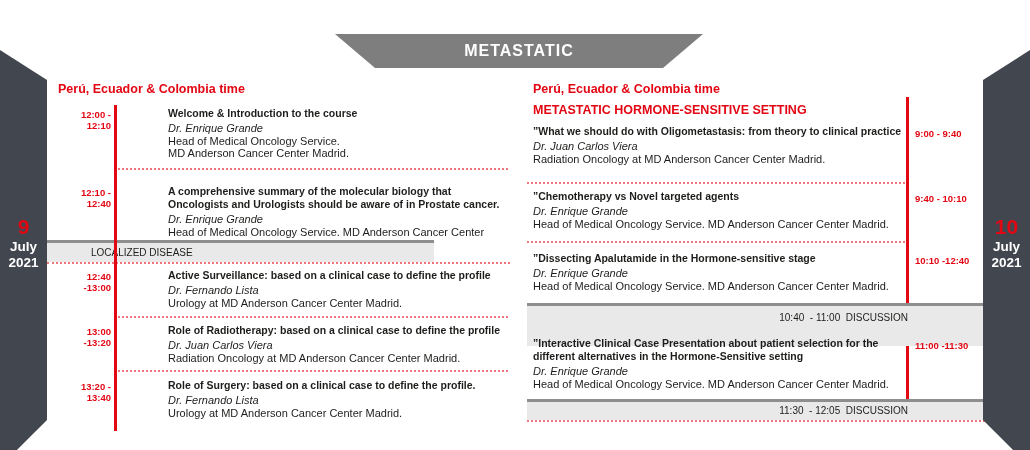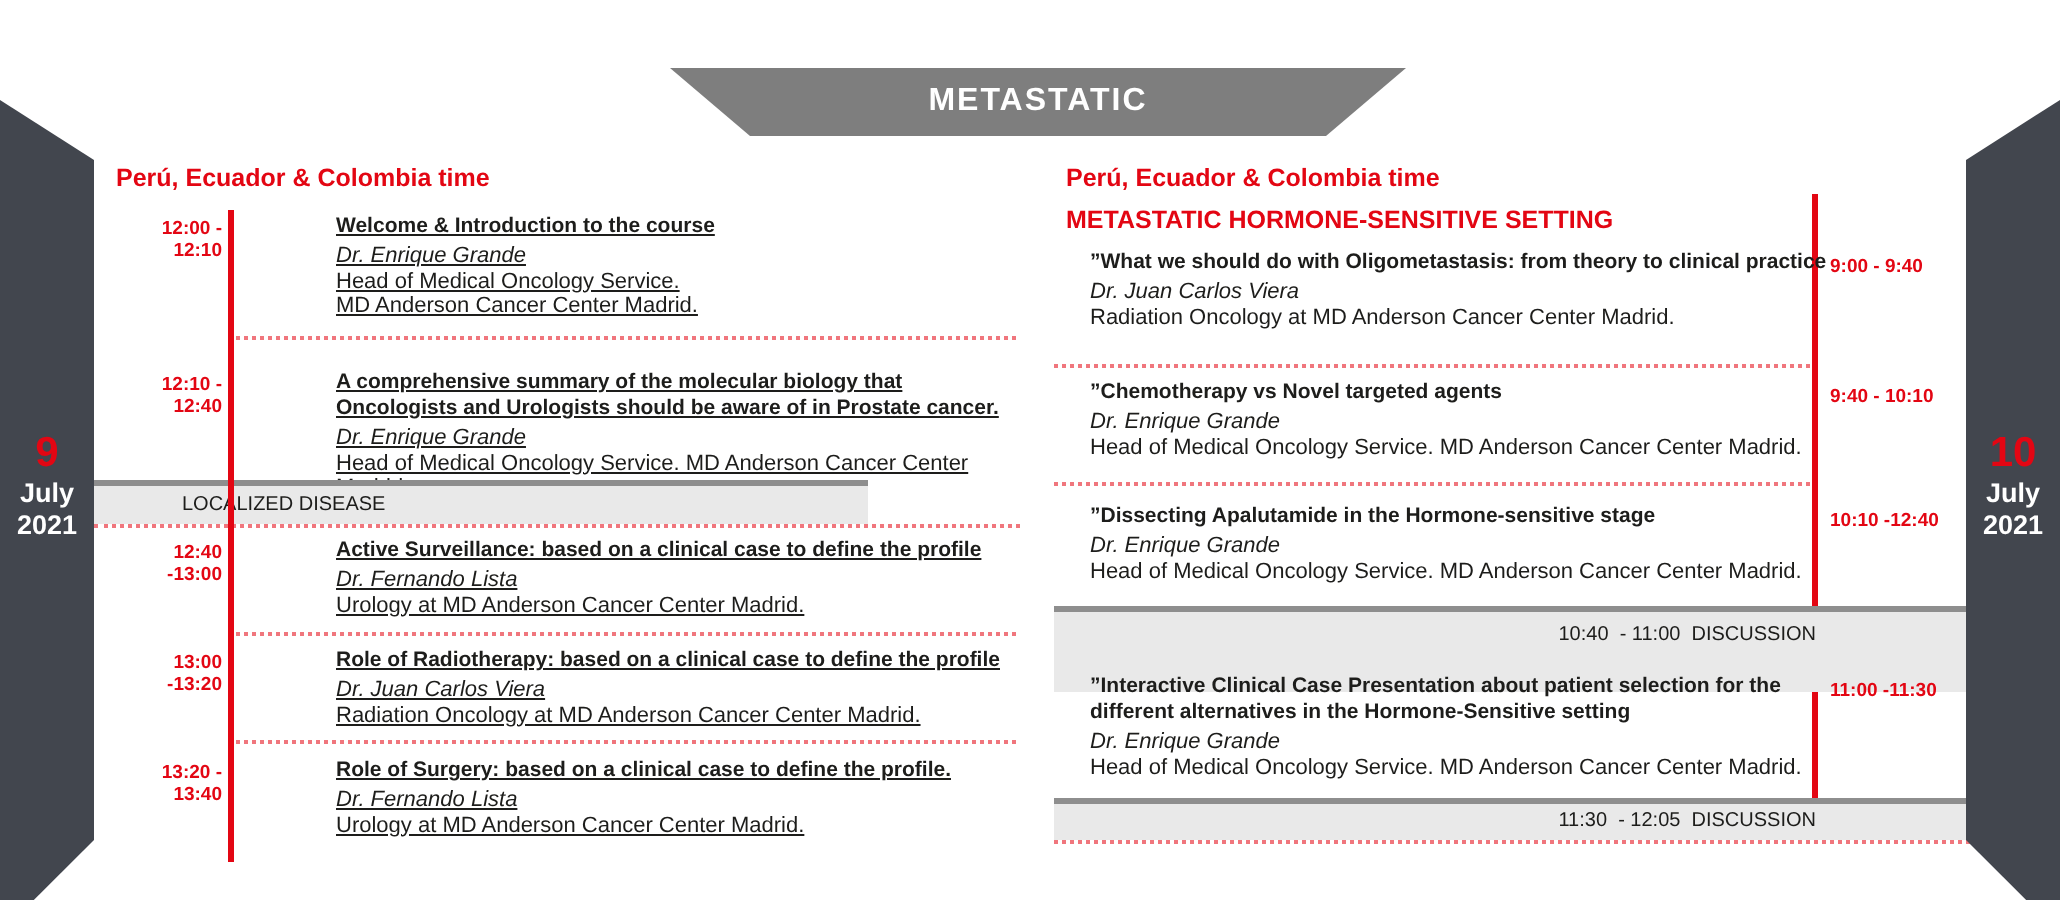--- a/index.html
+++ b/index.html
@@ -26,23 +26,23 @@
   .vline.vl{left:114px;top:105px;height:326px;z-index:3;}
   .vline.vr{left:906px;top:97px;height:303px;z-index:1;}
   
   .tz{position:absolute;font-weight:bold;font-size:12.5px;color:#e30613;}
   .tz.left{left:58px;top:82px;}
   .tz.right{left:533px;top:82px;}
   .section-header{position:absolute;left:533px;top:103px;font-weight:bold;font-size:12.5px;color:#e30613;}
   
   .l-item{position:absolute;left:58px;width:452px;display:flex;z-index:2;gap:43px;}
   .l-time{width:53px;flex:none;text-align:right;font-weight:bold;font-size:9.5px;color:#e30613;padding-top:2px;}
-  .l-body{margin-left:14px;width:385px;text-decoration:underline;}
+  .l-body{margin-left:14px;width:385px;}
   .r-item{position:absolute;left:533px;width:452px;z-index:2;}
-  .r-body{width:372px;margin-left:12px;}
+  .r-body{width:372px;}
   .r-time{position:absolute;left:382px;top:3px;font-weight:bold;font-size:9.5px;color:#e30613;white-space:nowrap;}
   .title{font-weight:bold;font-size:10.5px;line-height:13px;color:#1d1d1b;}
   .title.nowrap{white-space:nowrap;}
   .speaker{font-style:italic;font-size:11px;line-height:12.5px;margin-top:2px;}
   .org{font-size:11px;line-height:12.5px;}
   
   .band{
     position:absolute;background:#e9e9e9;border-top:3px solid #8e8e8e;
     box-sizing:border-box;font-size:10px;color:#1d1d1b;z-index:2;white-space:pre;
   }

